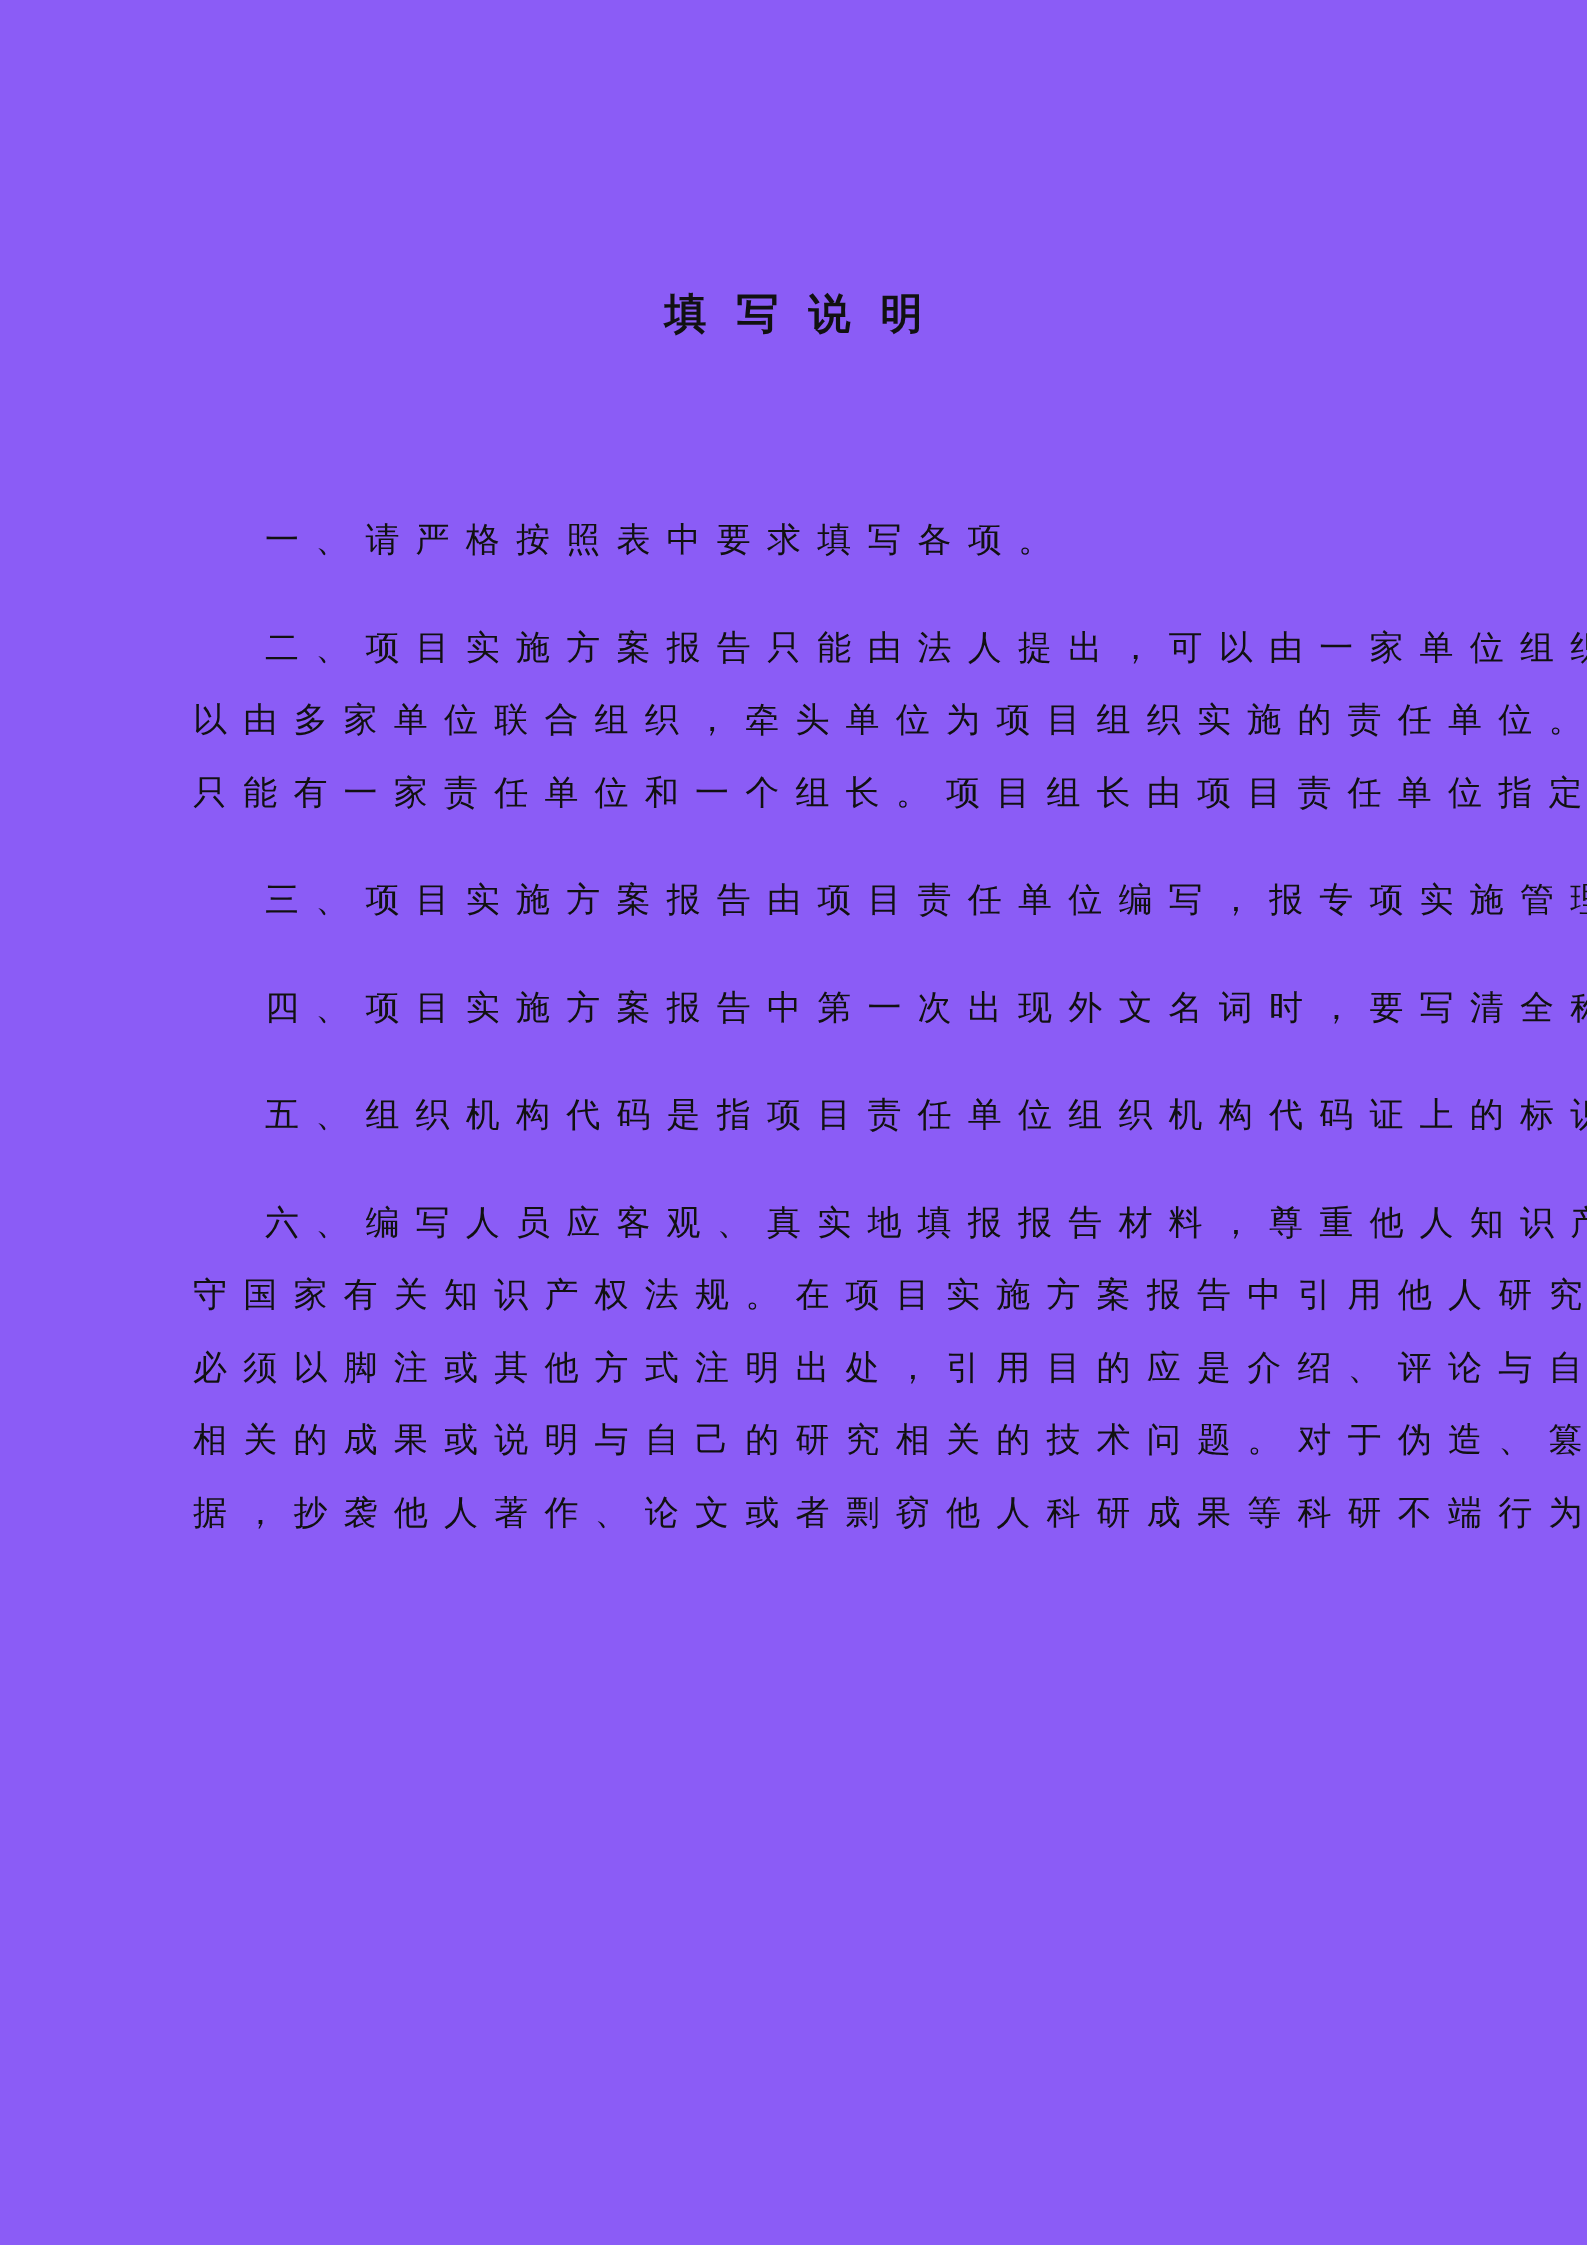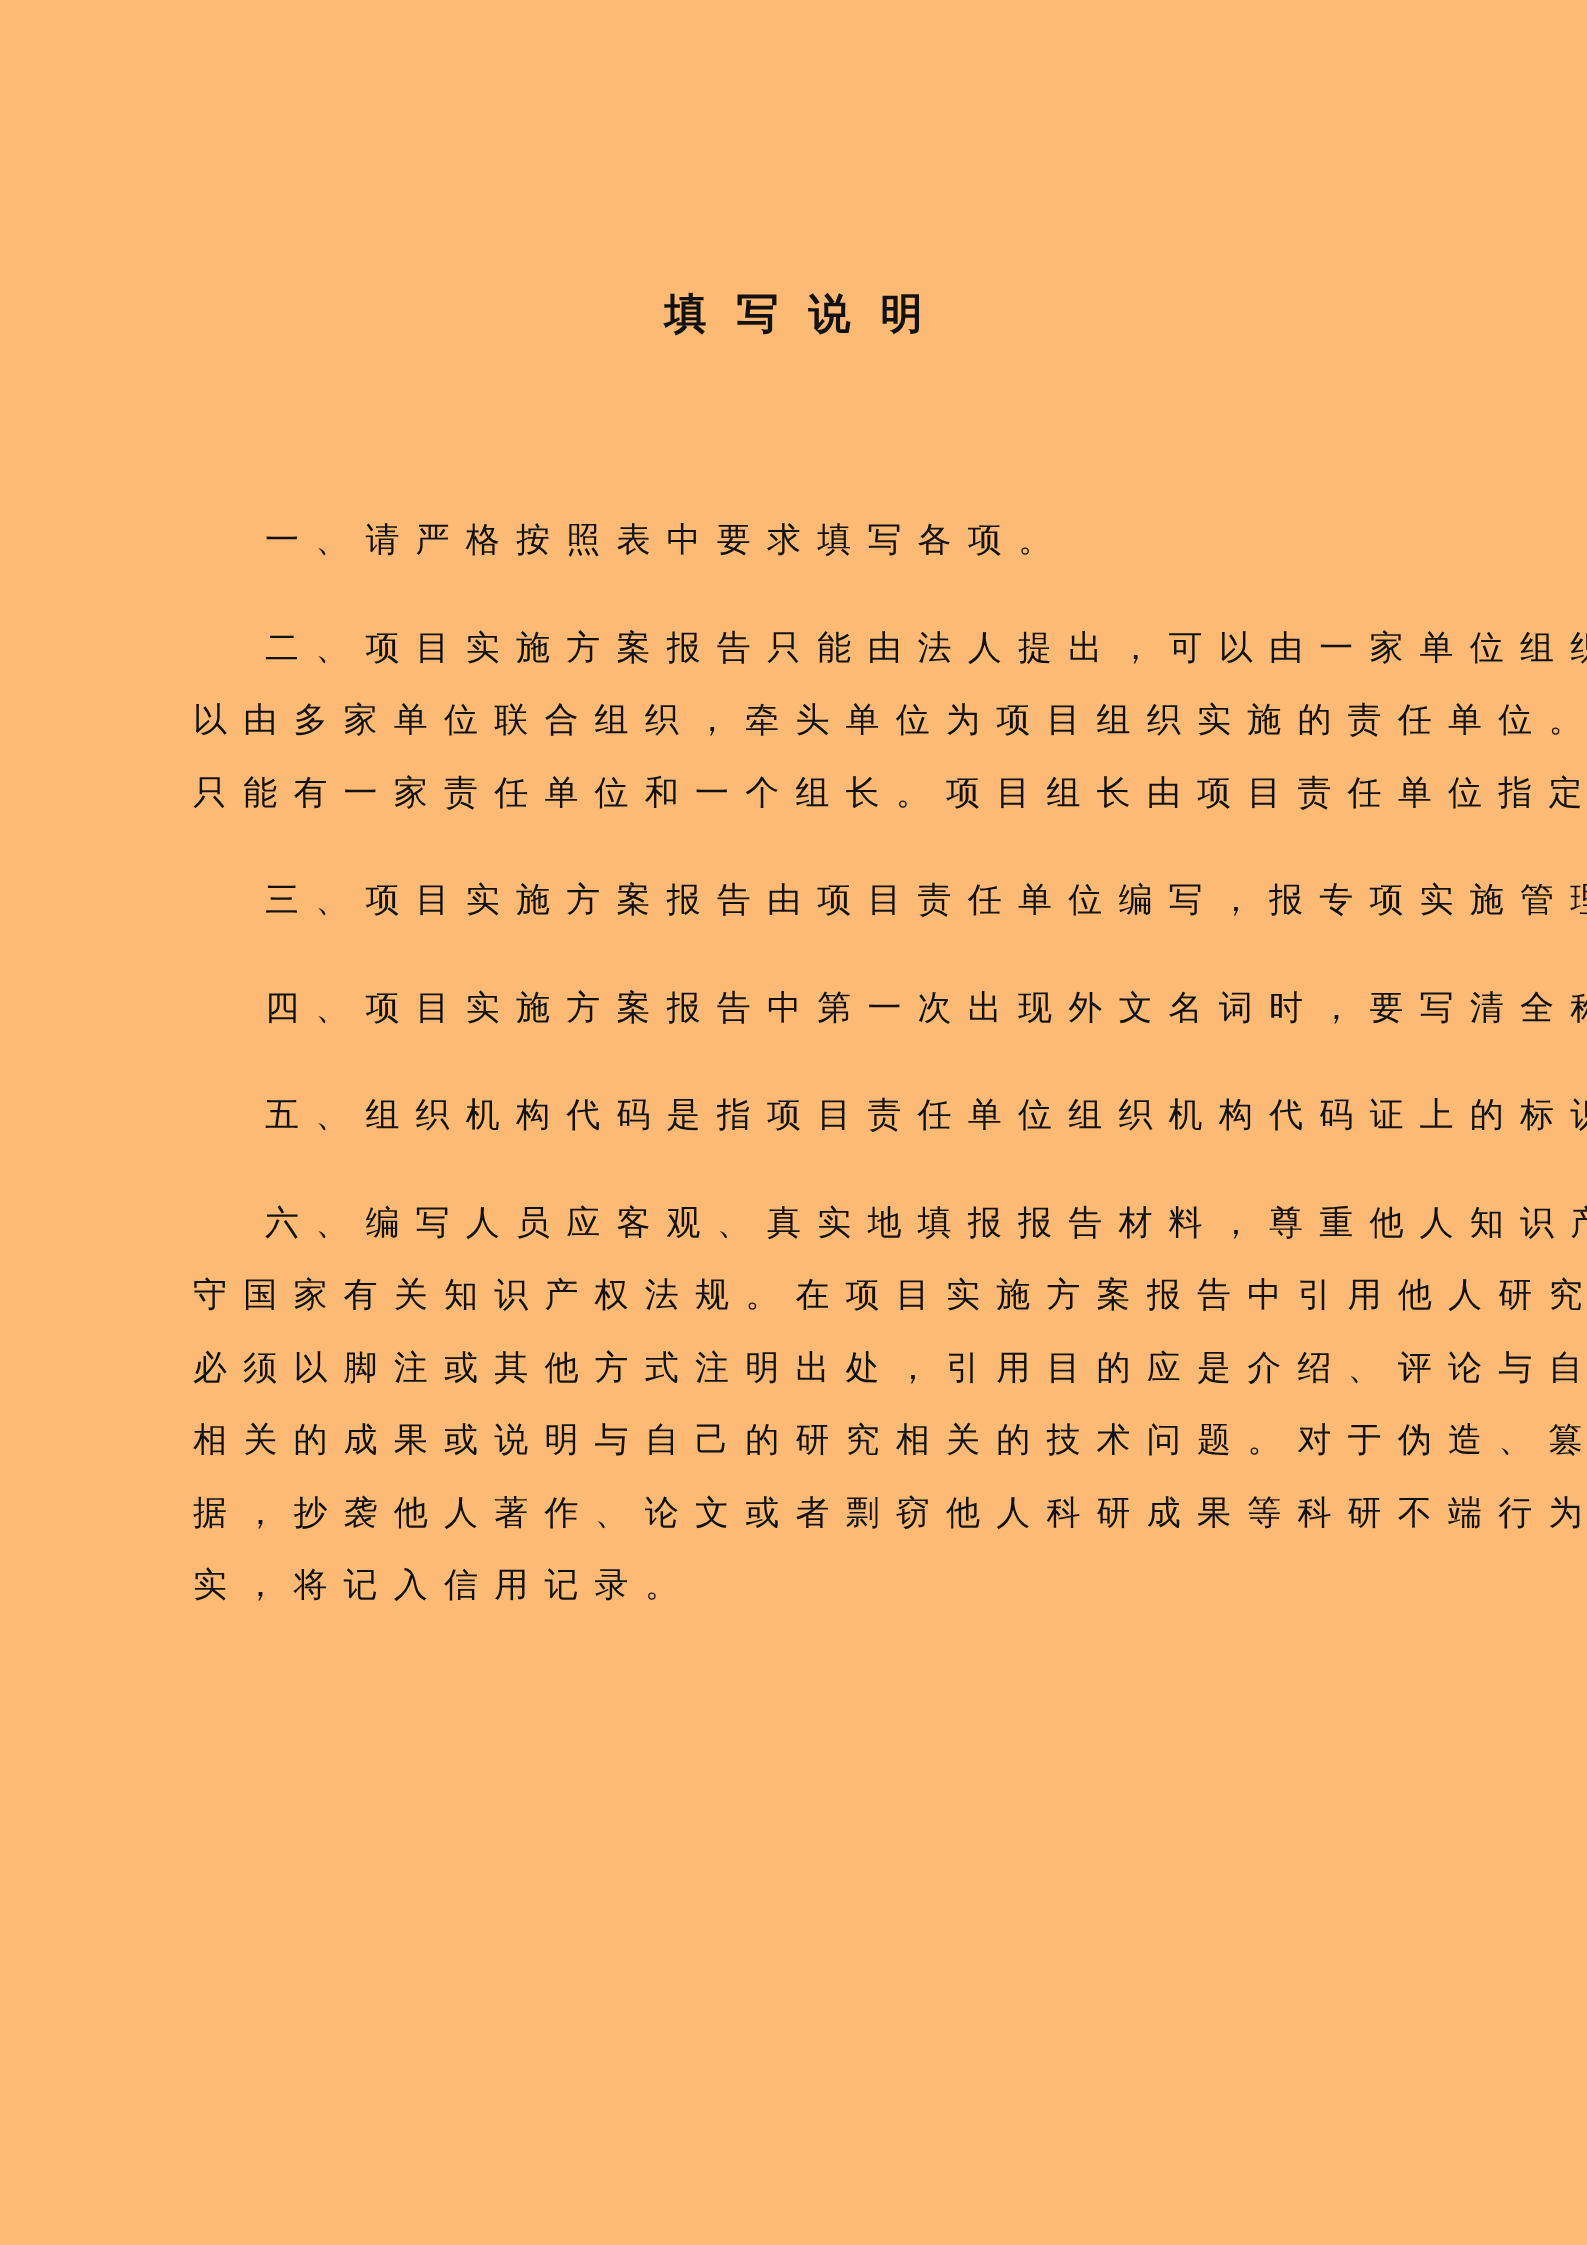--- a/index.html
+++ b/index.html
@@ -13,21 +13,21 @@
     position: relative;
     overflow: hidden;
     font-family: "DejaVu Sans", "Liberation Sans", sans-serif;
     color: #111111;
   }
   .page {
     position: absolute;
     left: 0; top: 0;
     width: 1587px;
     height: 2245px;
-    background: #fdba74;
+    background: #8b5cf6;
   }
   .title {
     position: absolute;
     top: 284px;
     left: 0;
     width: 1587px;
     text-align: center;
     font-size: 42px;
     font-weight: bold;
     letter-spacing: 30px;
@@ -85,17 +85,16 @@
     <div>
       <div class="line indent">五、组织机构代码是指项目责任单位组织机构代码证上的标识代码，</div>
     </div>
 
     <div>
       <div class="line indent">六、编写人员应客观、真实地填报报告材料，尊重他人知识产权，遵</div>
       <div class="line">守国家有关知识产权法规。在项目实施方案报告中引用他人研究成果时，</div>
       <div class="line">必须以脚注或其他方式注明出处，引用目的应是介绍、评论与自己的研究</div>
       <div class="line">相关的成果或说明与自己的研究相关的技术问题。对于伪造、篡改科学数</div>
       <div class="line">据，抄袭他人著作、论文或者剽窃他人科研成果等科研不端行为，一经查</div>
-      <div class="line">实，将记入信用记录。</div>
     </div>
 
   </div>
 </div>
 
 </body></html>

